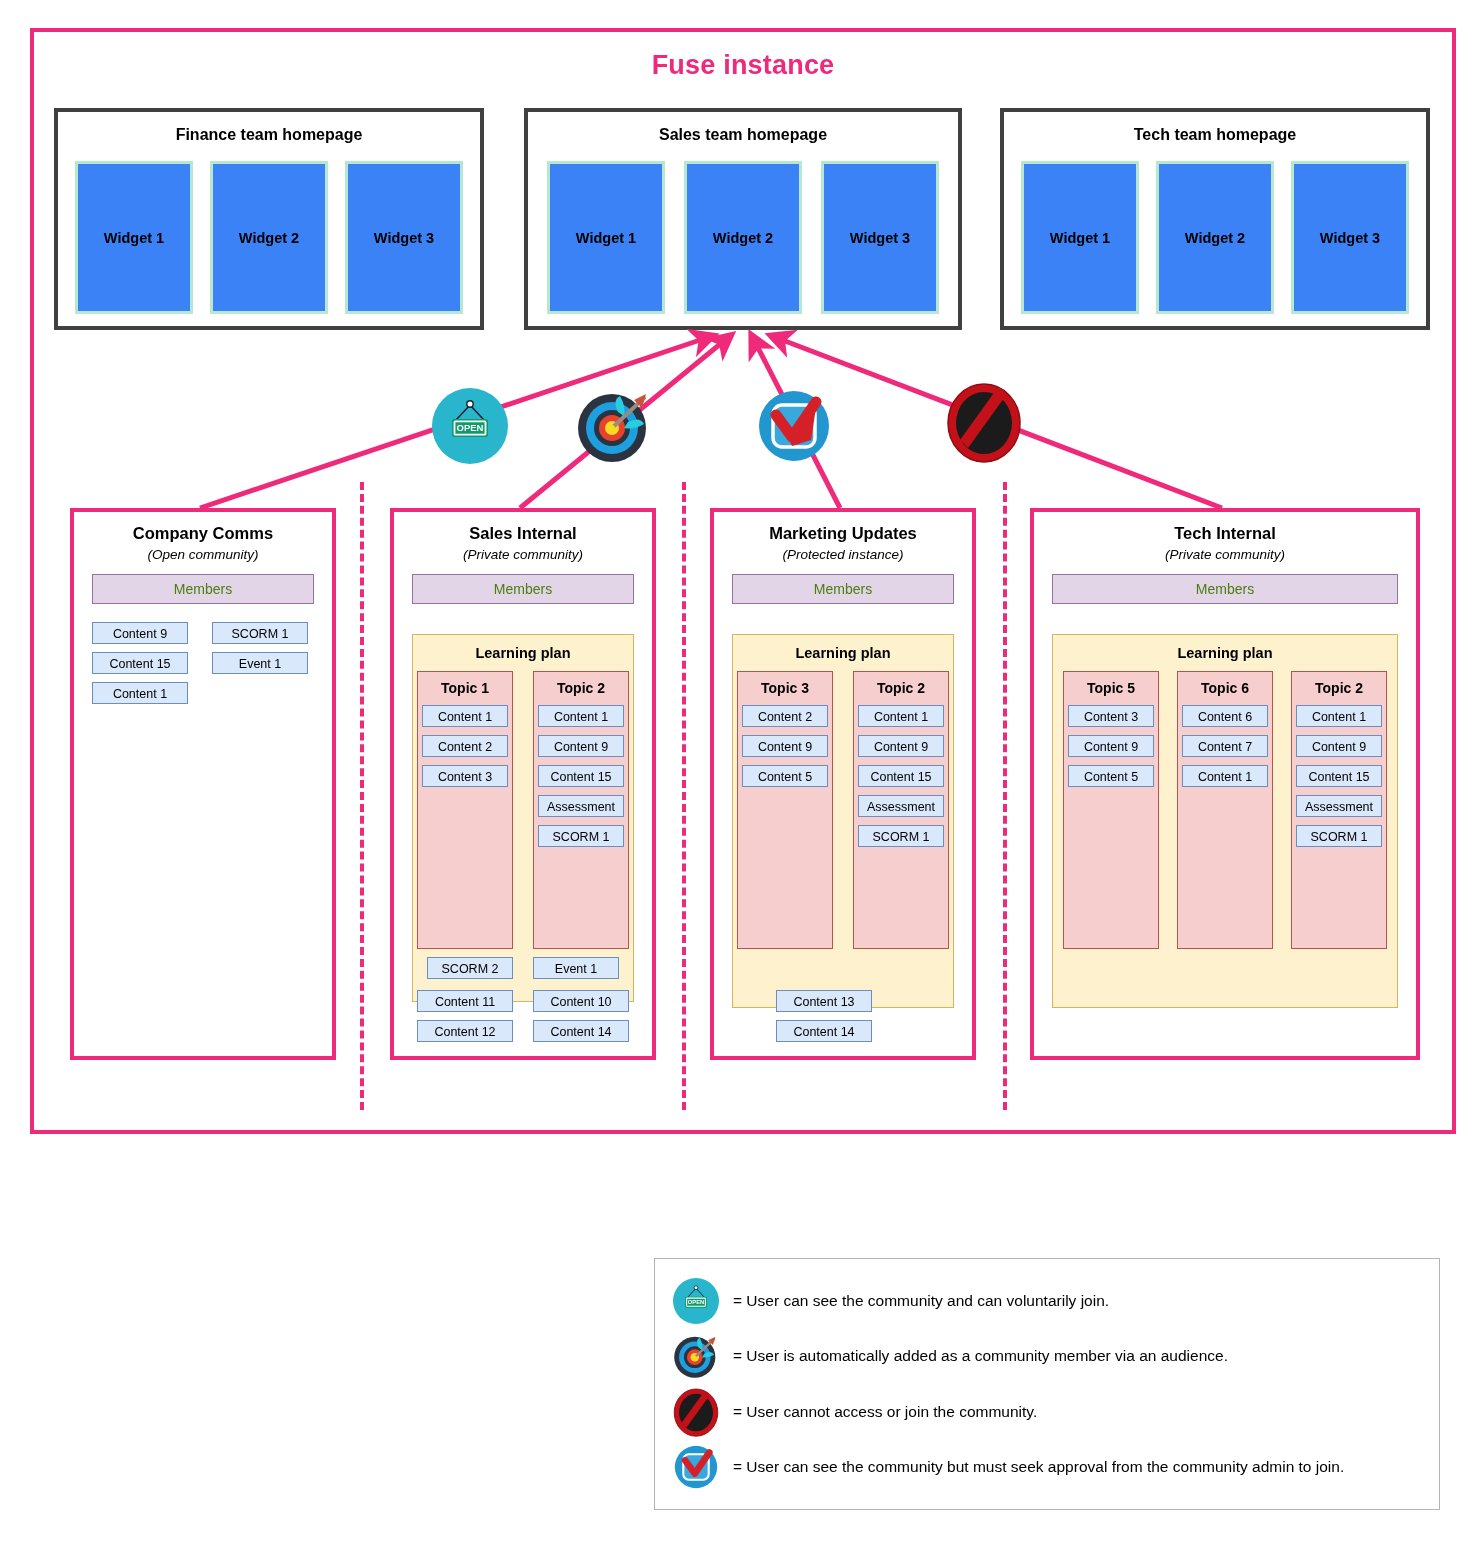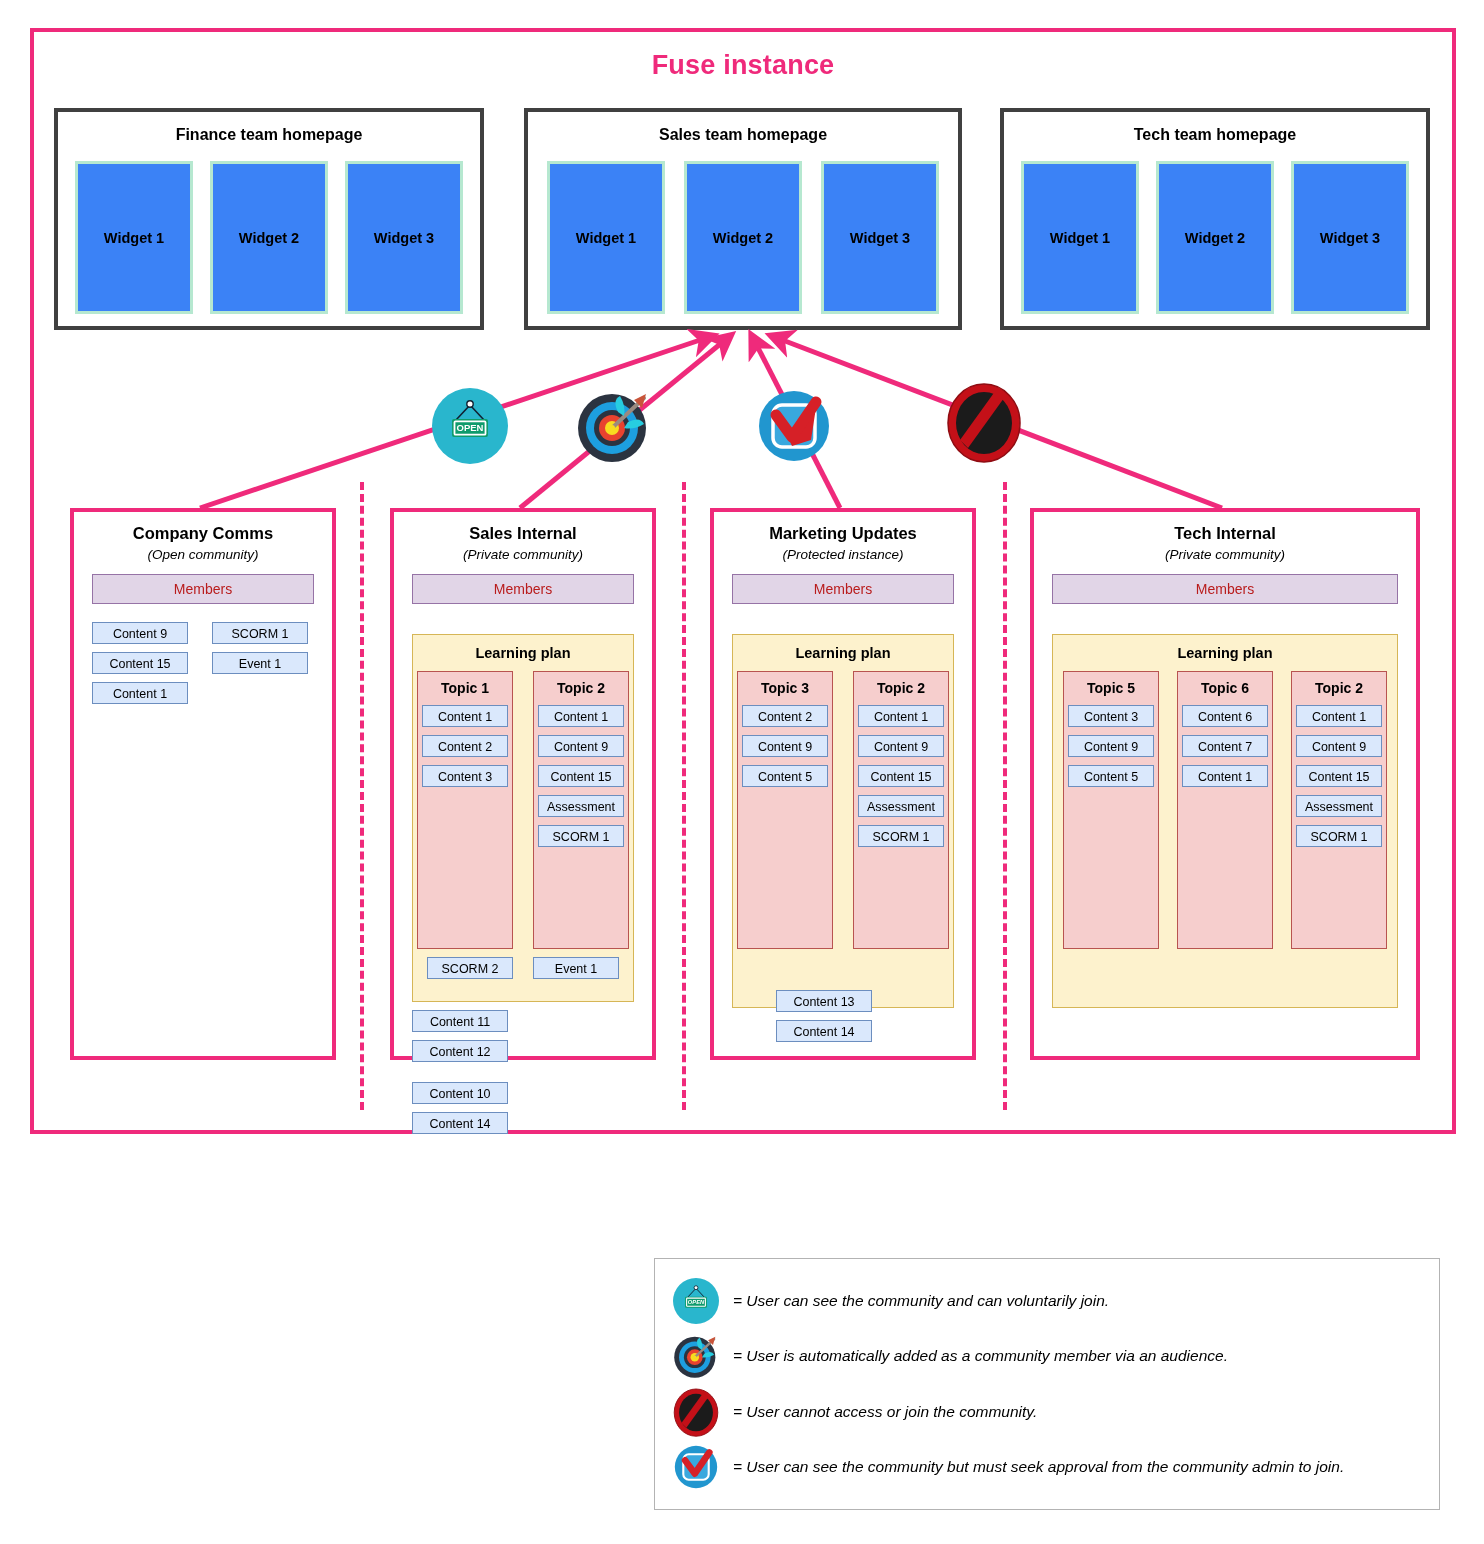--- a/index.html
+++ b/index.html
@@ -110,21 +110,21 @@
   .members {
     position: absolute;
     left: 18px; right: 18px;
     top: 62px; height: 30px;
     background: #e1d5e7;
     border: 1px solid #9673a6;
     display: flex;
     align-items: center;
     justify-content: center;
     font-size: 14px;
-    color: #b91c1c;
+    color: #4d7c0f;
   }
 
   
   .loose-grid {
     position: absolute;
     left: 18px; right: 18px;
     top: 110px;
     display: flex;
     gap: 24px;
   }
@@ -209,21 +209,20 @@
   .legend {
     position: absolute;
     left: 654px; top: 1258px;
     width: 786px; height: 252px;
     border: 1px solid #b3b3b3;
     background: #ffffff;
     padding: 14px 18px;
     display: flex;
     flex-direction: column;
     justify-content: space-around;
-    font-style: italic;
   }
   .legend-row {
     display: flex;
     align-items: center;
     gap: 14px;
   }
   .legend-icon { width: 46px; height: 46px; flex: 0 0 46px; }
   .legend-text { font-size: 15.5px; color: #000; }
 
   svg { display: block; overflow: visible; }
@@ -366,21 +365,21 @@
           <div class="chip">SCORM 1</div>
         </div>
       </div>
       <div class="lp-extra">
         <div class="chip">SCORM  2</div>
         <div class="chip">Event 1</div>
       </div>
       <div class="lp-foot"></div>
     </div>
 
-    <div class="below-plan" style="top:498px;flex-direction:column;">
+    <div class="below-plan" style="top:478px;">
       <div class="below-col">
         <div class="chip">Content 11</div>
         <div class="chip">Content 12</div>
       </div>
       <div class="below-col">
         <div class="chip">Content 10</div>
         <div class="chip">Content 14</div>
       </div>
     </div>
   </div>

